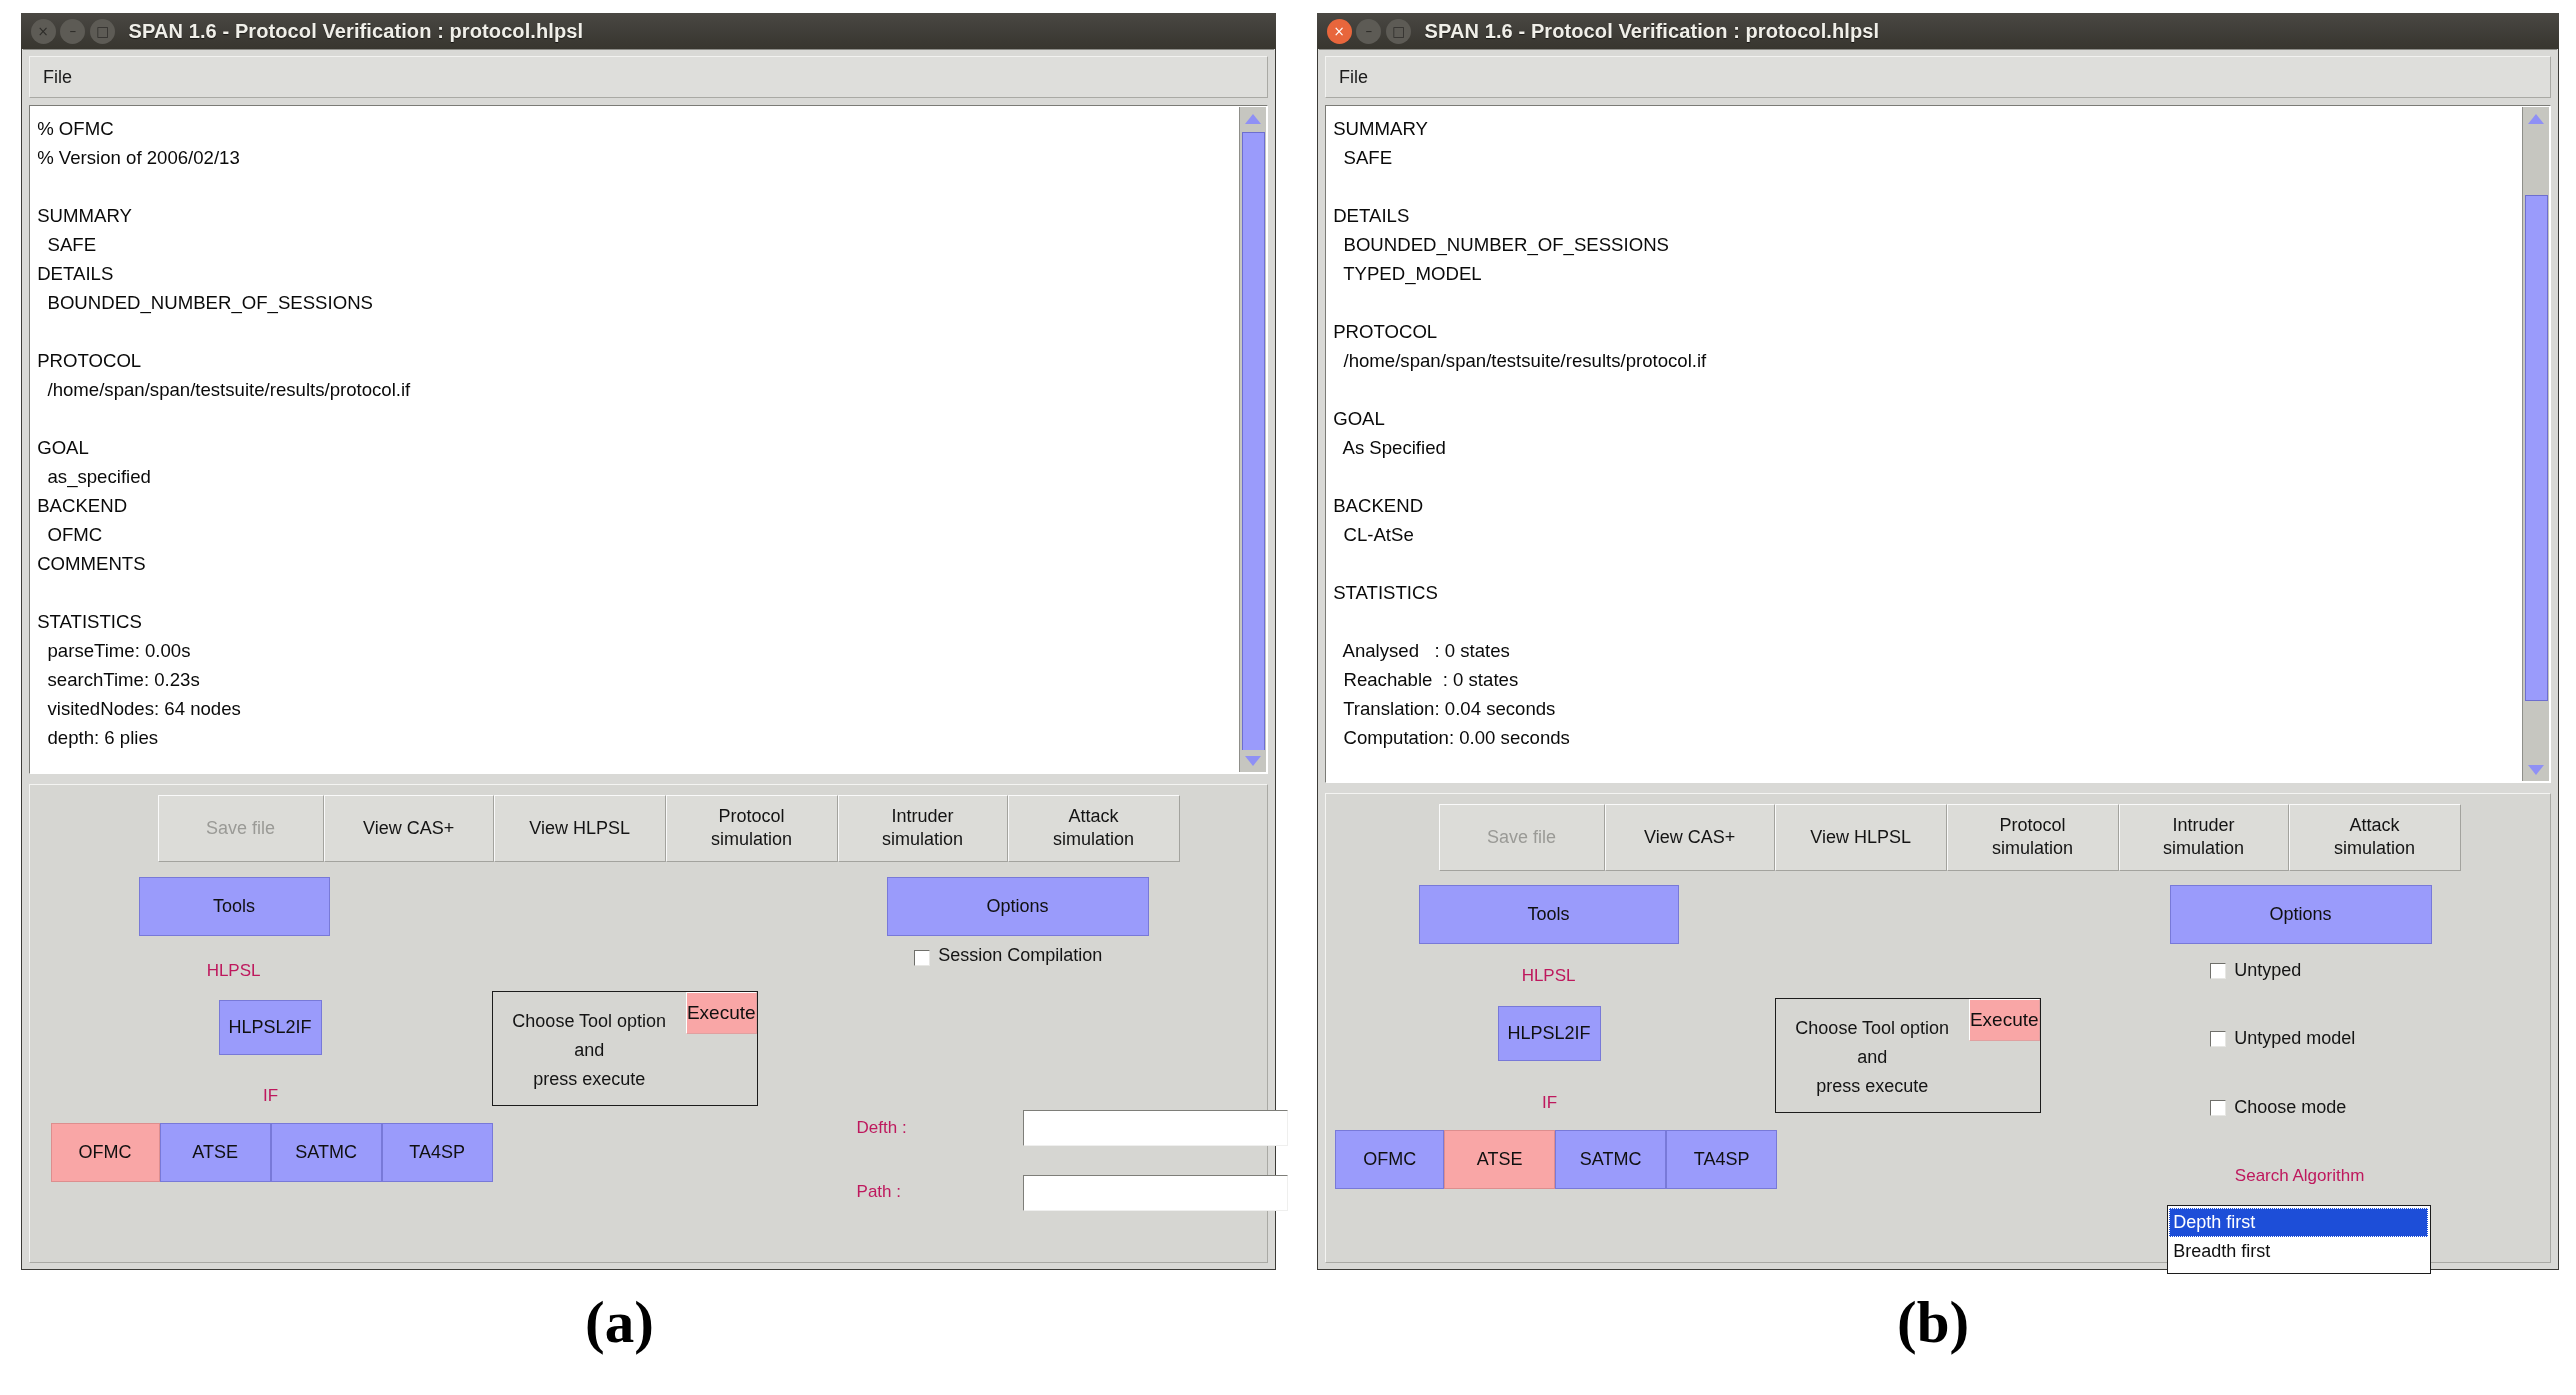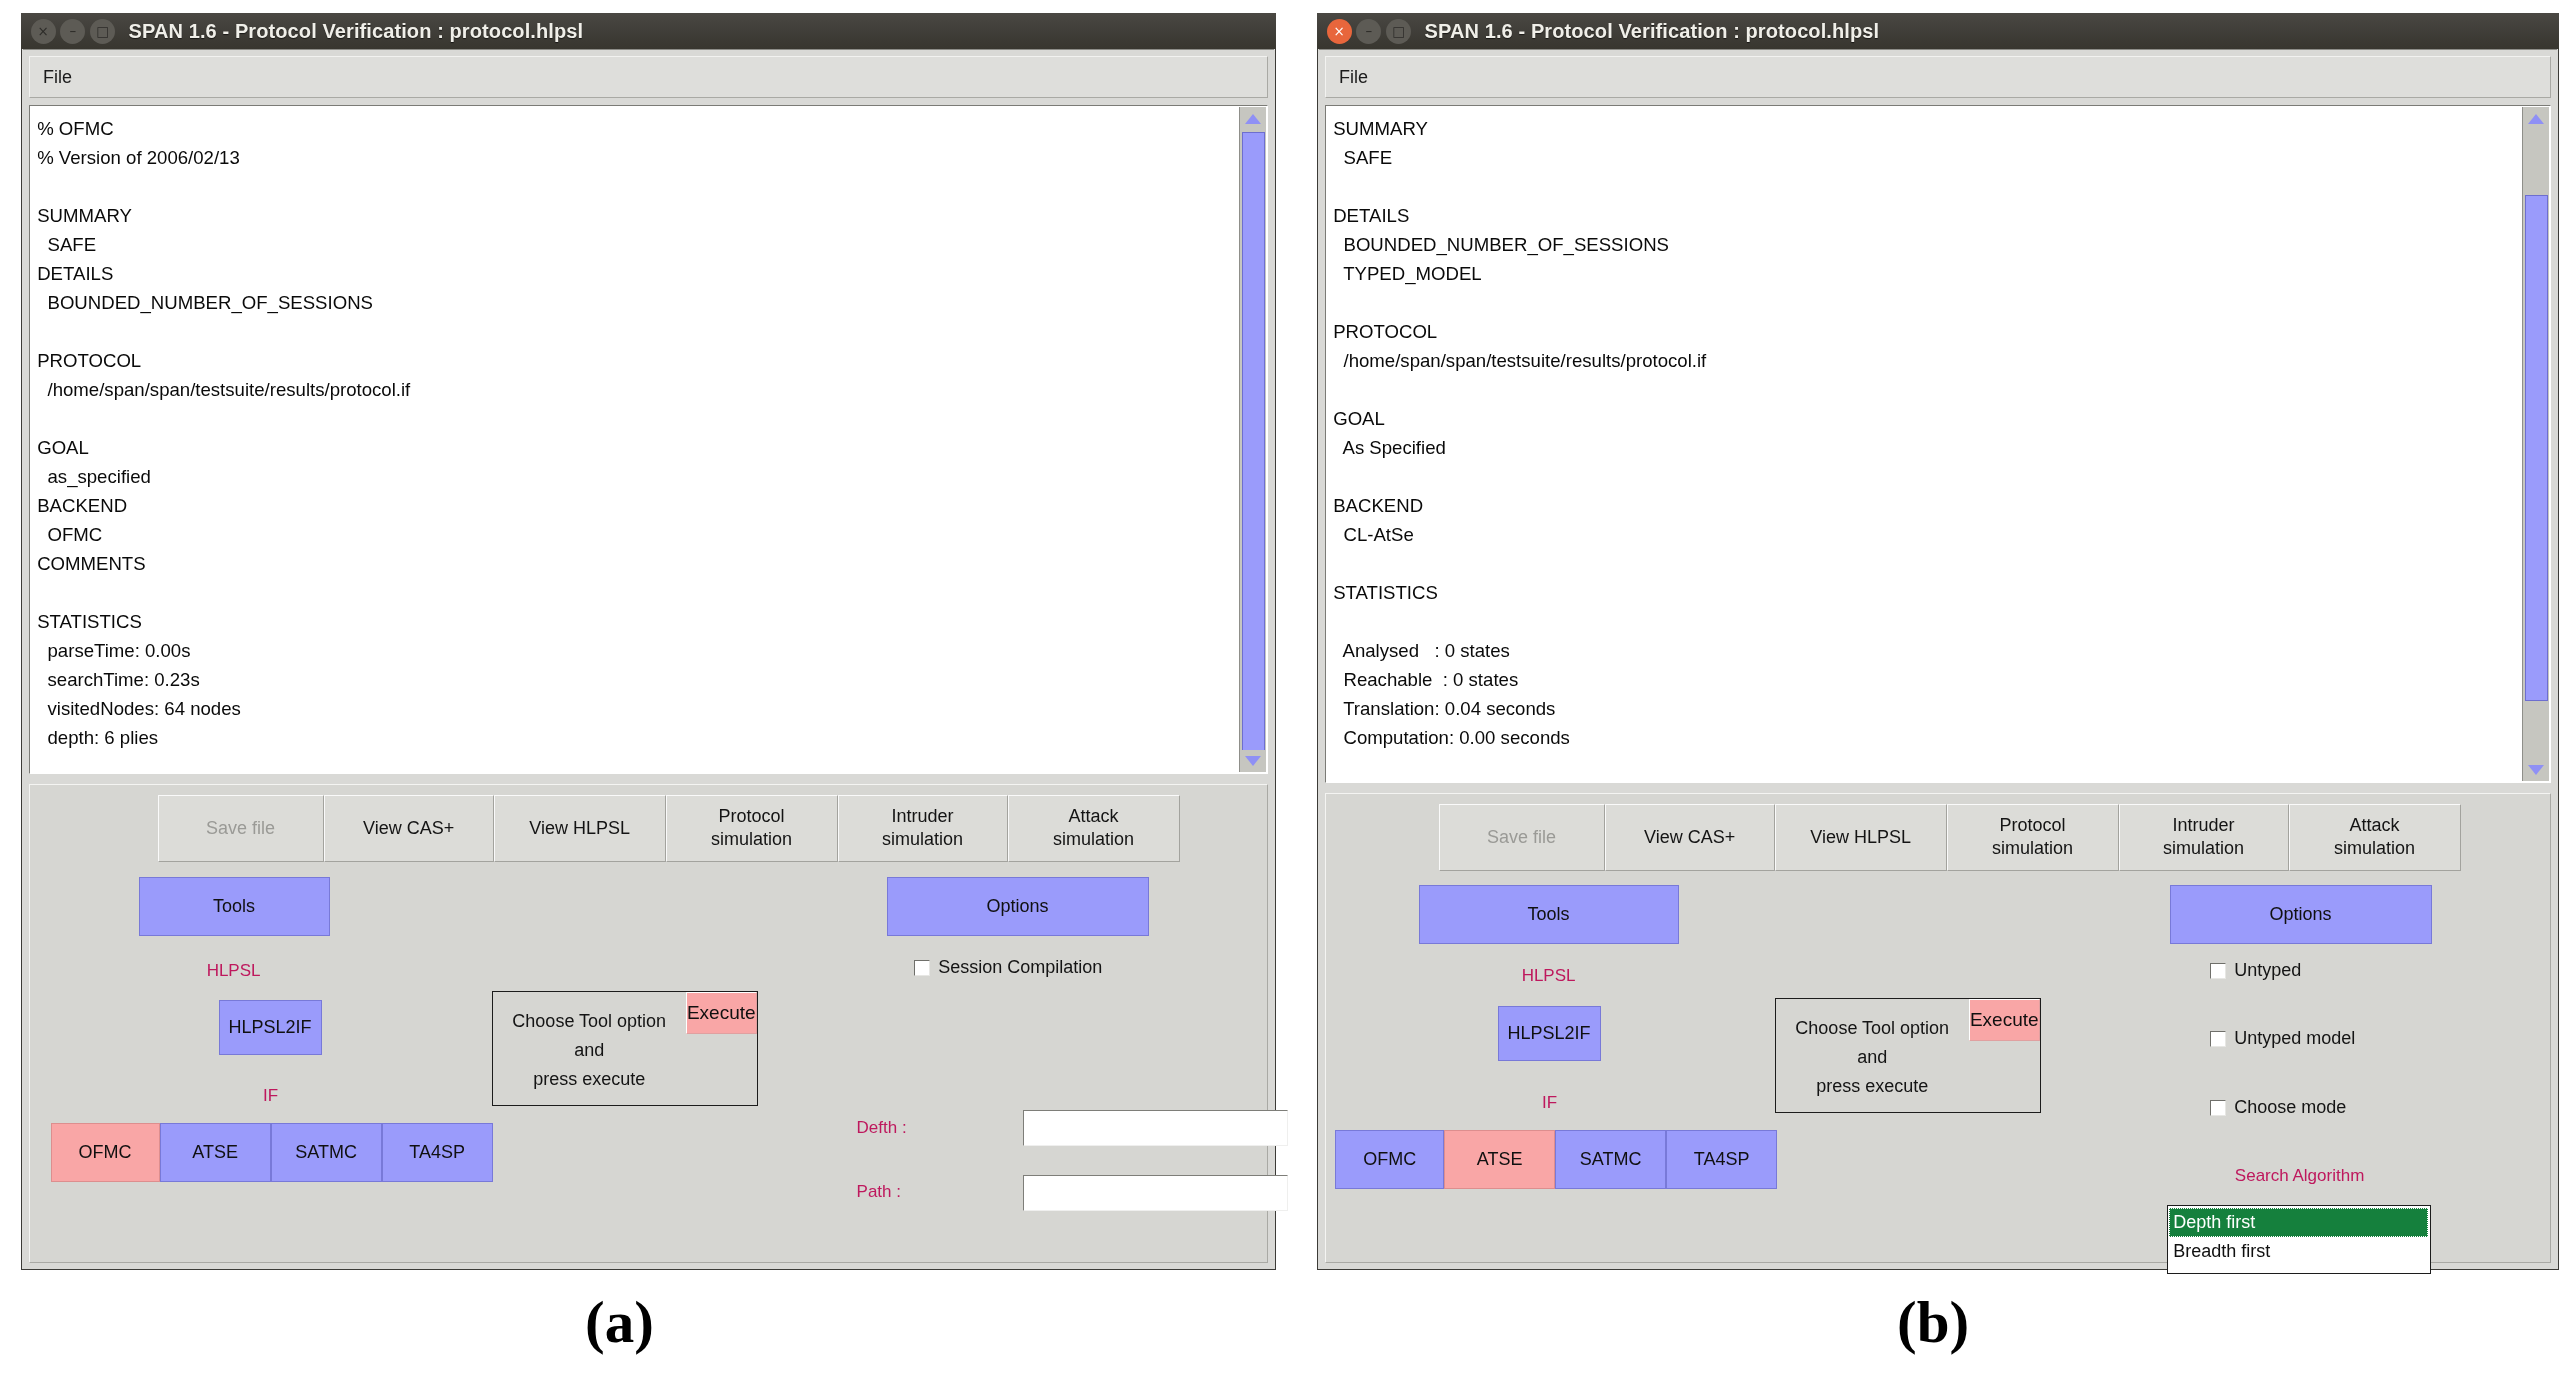--- a/index.html
+++ b/index.html
@@ -75,21 +75,21 @@
   .execbtn{height:42px;background:#f9a6a6;border:1px solid #e0a0a0;border-top-color:#ffffff;
            border-left-color:#ffffff;box-sizing:border-box;display:flex;align-items:center;
            justify-content:center;font-size:19px;color:#101010;cursor:default;}
 
   .field{position:absolute;background:#ffffff;border:1px solid #7e7e79;
          border-right-color:#efefee;border-bottom-color:#efefee;box-sizing:border-box;}
 
   .listbox{position:absolute;background:#ffffff;border:1.9px solid #1c1c1c;box-sizing:border-box;
            padding:1.9px;}
   .lbitem{font-size:18px;color:#101010;padding:1.9px 3.8px;line-height:25px;cursor:default;}
-  .lbitem.sel{background:#15803d;color:#ffffff;outline:1px dotted #ffffff;outline-offset:-1.9px;}
+  .lbitem.sel{background:#1d4ed8;color:#ffffff;outline:1px dotted #ffffff;outline-offset:-1.9px;}
 
   .figlabel{position:absolute;font-family:"Liberation Serif",serif;font-weight:bold;
             font-size:59px;color:#000000;}
 </style>
 </head>
 <body>
 
 <div class="win" id="win-a" style="left:21px;top:13.4px;width:1255px;height:1257px;">
   <div class="win-frame"></div>
 
@@ -164,21 +164,21 @@
 
       <div class="bigbtn" style="left:109px;top:92px;width:191px;height:59px;">
           <span>Tools</span>
         </div>
       <div class="bigbtn" style="left:857px;top:92px;width:262px;height:59px;">
           <span>Options</span>
         </div>
 
       <div class="plainlabel" style="left:204px;top:176px;transform:translateX(-50%);">HLPSL</div>
 
-      <div class="chkrow" style="left:884px;top:172px;">
+      <div class="chkrow" style="left:884px;top:160px;align-items:flex-end;">
         <span class="chkbox"></span>
         <span>Session Compilation</span>
       </div>
 
       <div class="bigbtn" style="left:189px;top:215px;width:103px;height:55px;">
           <span>HLPSL2IF</span>
         </div>
 
       <div class="plainlabel" style="left:241px;top:301px;transform:translateX(-50%);">IF</div>
 

